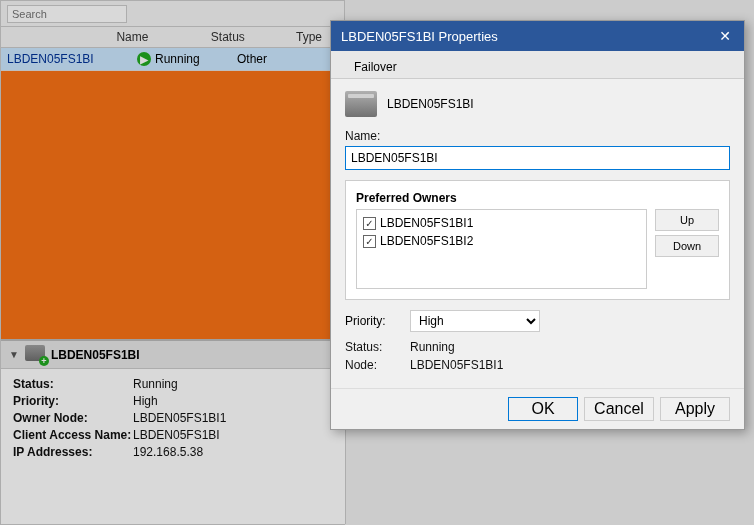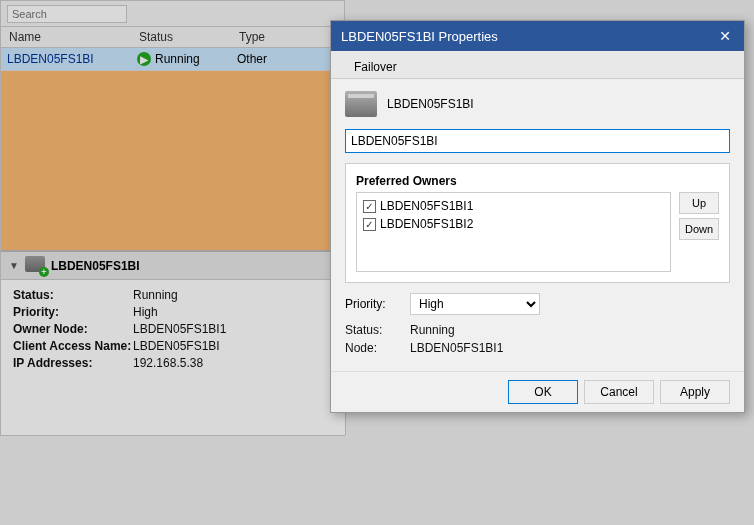--- a/index.html
+++ b/index.html
@@ -11,22 +11,22 @@
       height: 525px;
       overflow: hidden;
       position: relative;
     }
 
     
     .main-panel {
       position: absolute;
       top: 0; left: 0;
       width: 345px;
-      height: 436px;
-      background: #fdba74;
+      height: 525px;
+      background: #f97316;
       border: 1px solid #ccc;
     }
 
     .search-bar {
       height: 26px;
       background: #f5f5f5;
       border-bottom: 1px solid #ccc;
       display: flex;
       align-items: center;
       padding: 0 6px;
@@ -38,23 +38,24 @@
       font-size: 11px;
       padding: 0 4px;
       width: 120px;
       outline: none;
     }
 
     .table-header {
       display: flex;
       background: #f5f5f5;
       border-bottom: 1px solid #ccc;
-      padding: 3px 8px;
+      padding: 3px 22px;
       font-size: 12px;
       color: #333;
+      text-align: right;
     }
 
     .col-name { width: 130px; }
     .col-status { width: 100px; }
     .col-type { width: 80px; }
 
     .table-row {
       display: flex;
       align-items: center;
       padding: 4px 6px;
@@ -321,21 +322,21 @@
       color: #333;
     }
 
     .owners-buttons {
       display: flex;
       flex-direction: column;
       gap: 4px;
     }
 
     .btn-small {
-      width: 40px;
+      width: 64px;
       height: 22px;
       border: 1px solid #ccc;
       background: #f0f0f0;
       font-size: 11px;
       cursor: pointer;
     }
 
     .priority-row {
       display: flex;
       align-items: center;
@@ -382,21 +383,21 @@
       padding: 8px 14px;
       background: #f0f0f0;
       border-top: 1px solid #ddd;
     }
 
     .btn-dialog {
       width: 70px;
       height: 24px;
       border: 1px solid #ccc;
       background: #f0f0f0;
-      font-size: 12px;
+      font-size: 16px;
       cursor: pointer;
     }
 
     .btn-dialog.primary {
       border-color: #0078d7;
     }
 
     .btn-dialog:disabled {
       color: #000000;
     }
@@ -459,20 +460,21 @@
     </div>
 
     <div class="dialog-body">
       
       <div class="dialog-icon-row">
         <span class="server-icon-large"></span>
         <span>LBDEN05FS1BI</span>
       </div>
 
       
+      <div class="field-label">Name:</div>
       <input class="text-input" type="text" value="LBDEN05FS1BI" style="">
 
       
       <div class="section-box">
         <div class="section-title">Preferred Owners</div>
         <div class="owners-container">
           <div class="owners-list">
             <div class="owner-item">
               <span class="checkbox">✓</span>
               <span>LBDEN05FS1BI1</span>

